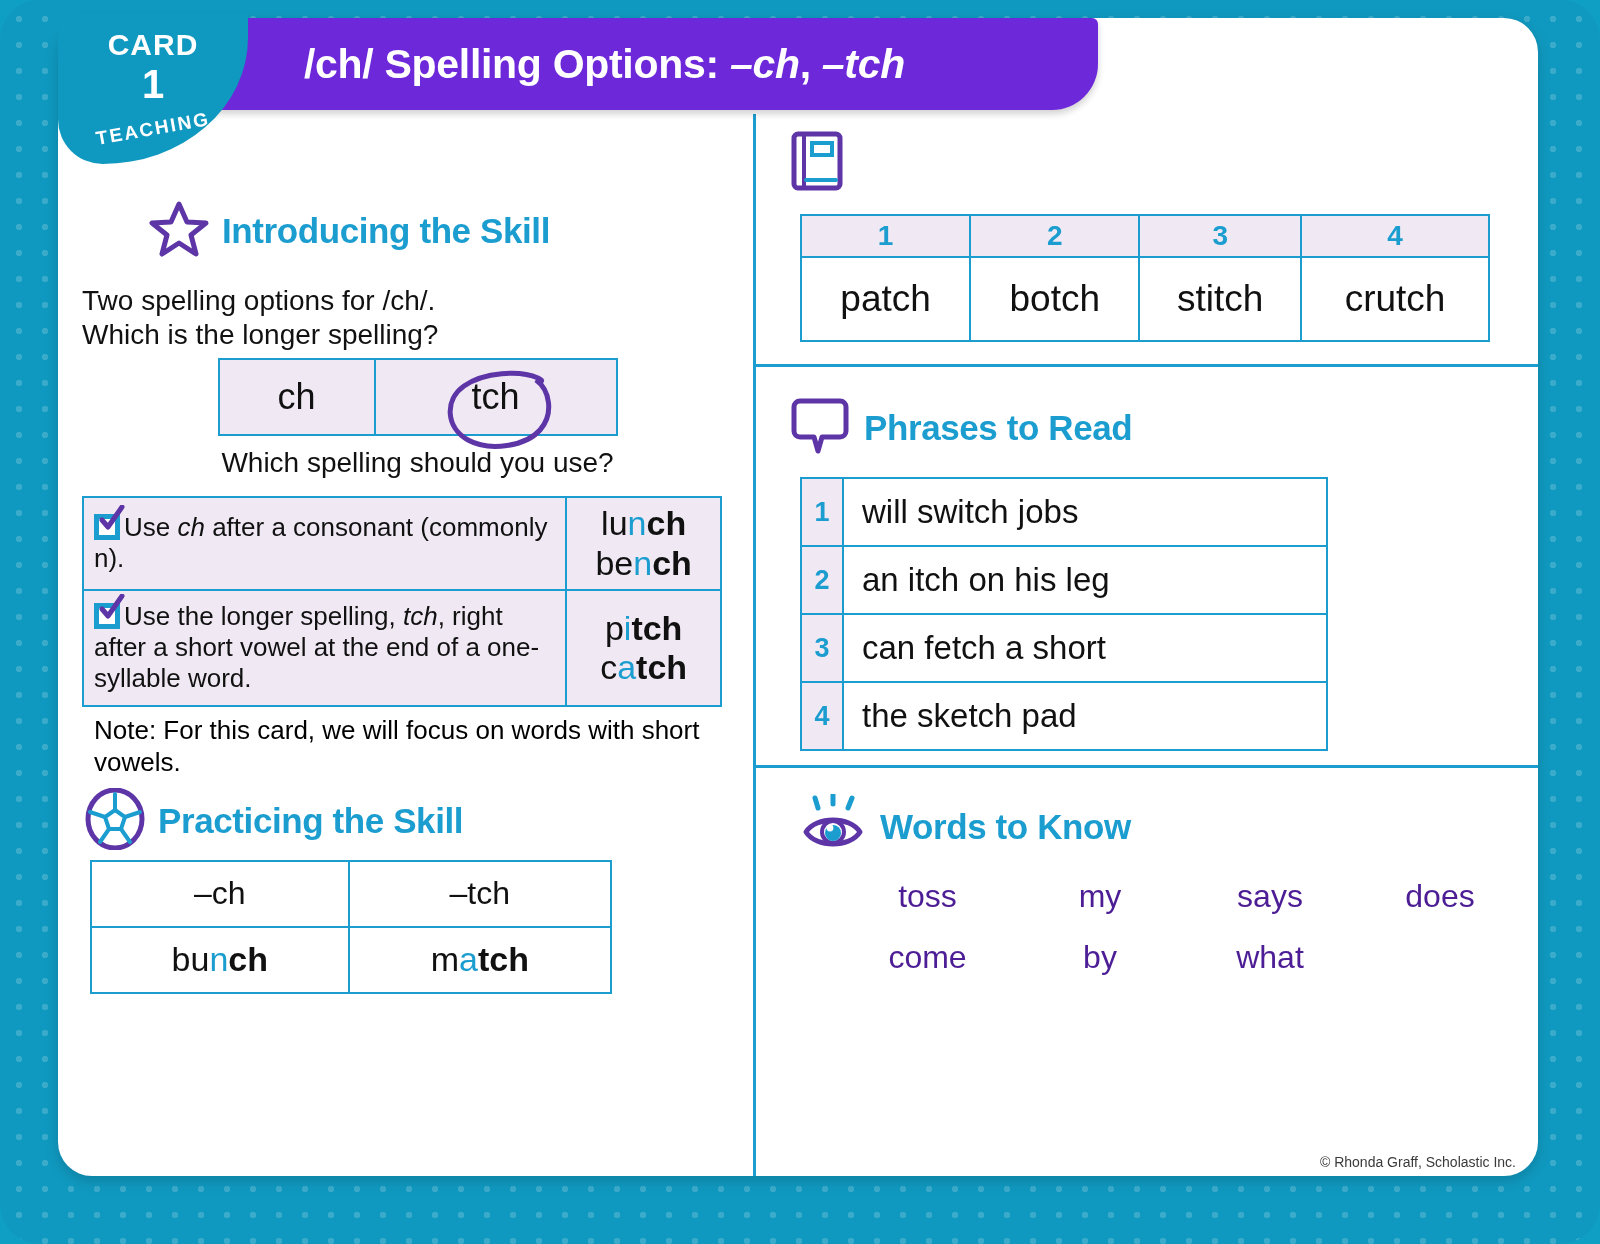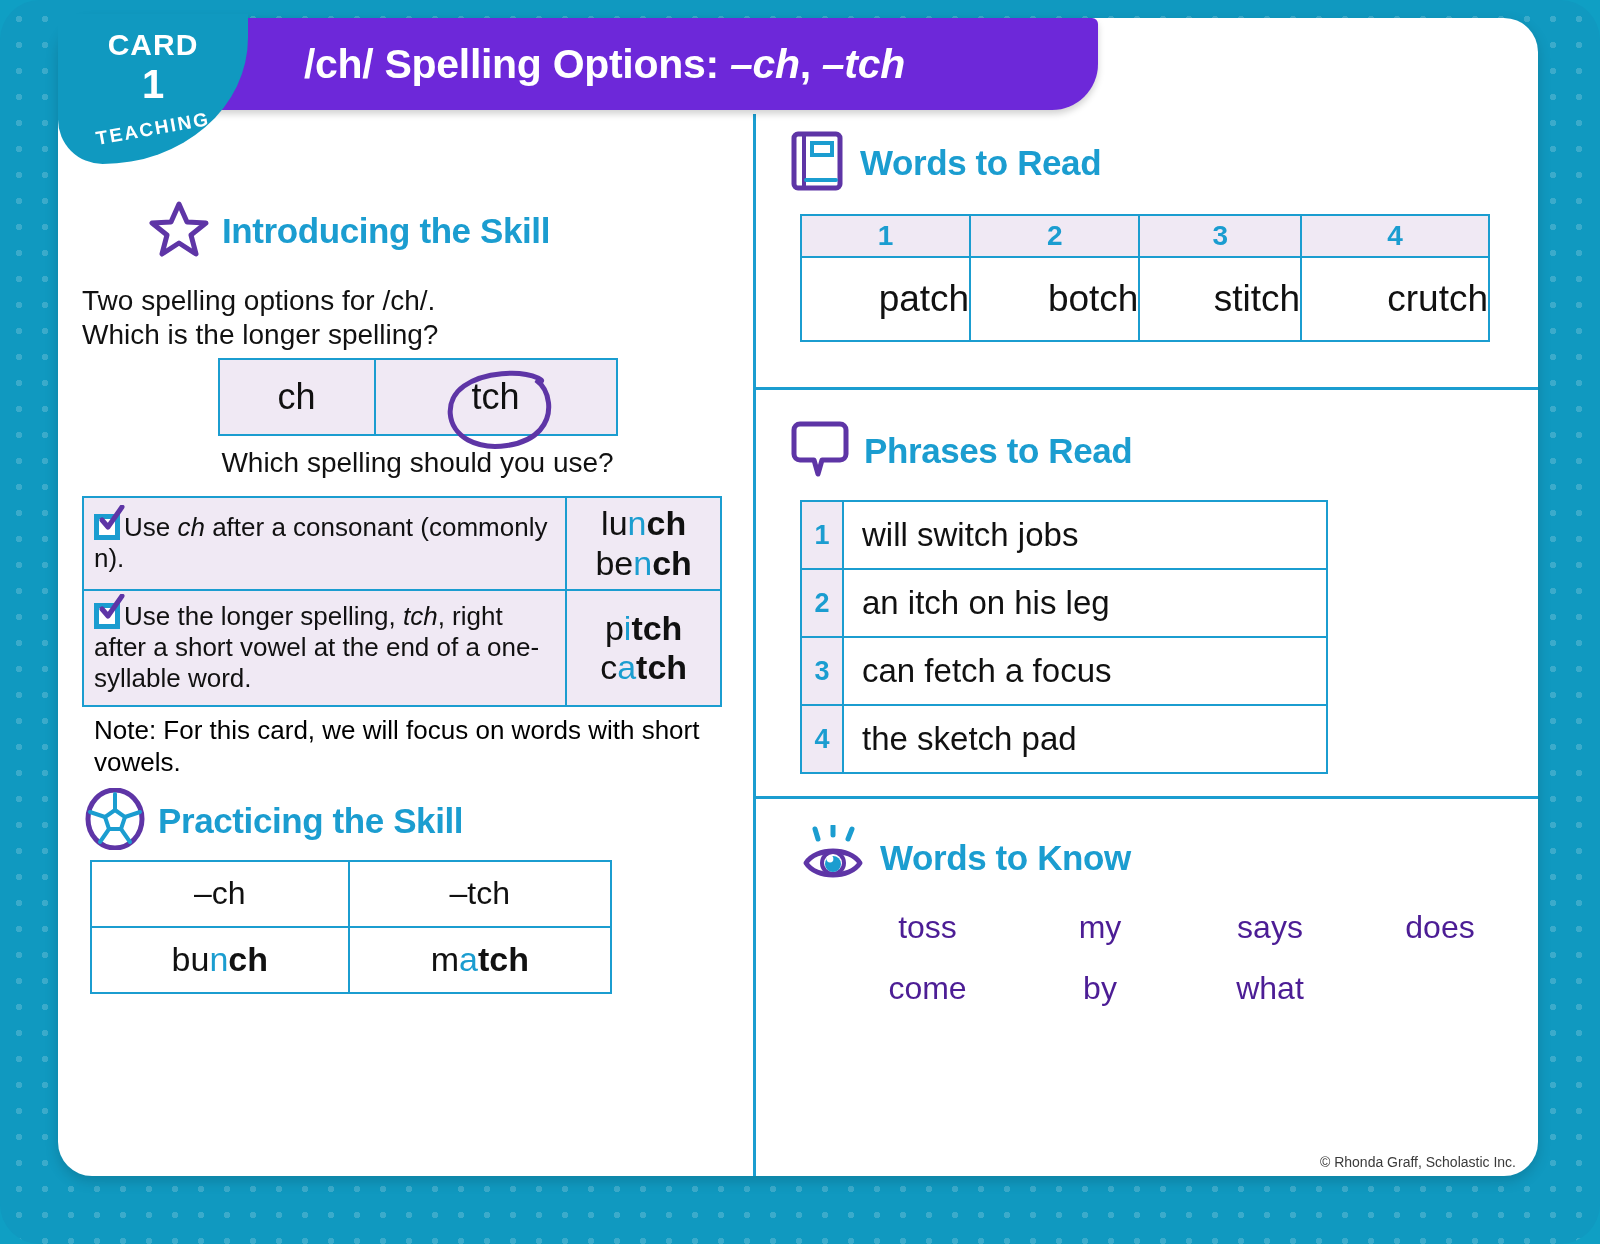--- a/index.html
+++ b/index.html
@@ -161,21 +161,21 @@
   .rdiv { border-top: 3px solid #1b9dd0; }
 
   #words-table {
     border-collapse: collapse; margin: 16px 0 0 10px; width: 690px;
   }
   #words-table th {
     background: #f0e9f4; border: 2px solid #1b9dd0;
     color: #1b9dd0; font-size: 28px; height: 42px; font-weight: bold;
   }
   #words-table td {
-    border: 2px solid #1b9dd0; height: 84px; text-align: right;
+    border: 2px solid #1b9dd0; height: 84px; text-align: center;
     font-size: 37px; color: #111; font-weight: normal;
   }
 
   #phr-table { border-collapse: collapse; margin: 16px 0 0 10px; width: 528px; }
   #phr-table td.num {
     background: #f0e9f4; border: 2px solid #1b9dd0;
     color: #1b9dd0; font-size: 27px; font-weight: bold;
     width: 42px; text-align: center;
   }
   #phr-table td.phr {
@@ -329,62 +329,61 @@
       <div class="rsec" style="padding-top: 14px; padding-bottom: 22px;">
         <div class="sec-head">
           <span class="icon">
             <svg width="58" height="66" viewBox="0 0 58 66">
               <path d="M8 6 h38 a4 4 0 0 1 4 4 v46 a4 4 0 0 1 -4 4 h-38 a4 4 0 0 1 -4 -4 v-46 a4 4 0 0 1 4 -4 z" fill="#ffffff" stroke="#5e35a6" stroke-width="5" stroke-linejoin="round"></path>
               <path d="M14 6 v54" stroke="#5e35a6" stroke-width="4"></path>
               <rect x="22" y="15" width="20" height="12" fill="none" stroke="#1b9dd0" stroke-width="4"></rect>
               <path d="M16 52 h30" stroke="#1b9dd0" stroke-width="4" stroke-linecap="round"></path>
             </svg>
           </span>
-          <span class="sec-title">Words to Read</span>
         </div>
         <table id="words-table">
           <tbody>
               <tr>
             <th>1</th>
             <th>2</th>
             <th>3</th>
             <th>4</th>
           </tr>
           <tr>
             <td>patch</td>
             <td>botch</td>
             <td>stitch</td>
             <td>crutch</td>
           </tr>
         </tbody>
           </table>
       </div>
 
-      <div class="rsec rdiv" style="padding-top: 28px; padding-bottom: 22px; margin-top: 23px;">
+      <div class="rsec rdiv" style="padding-top: 28px; padding-bottom: 14px;">
         <div class="sec-head">
           <span class="icon">
             <svg width="62" height="62" viewBox="0 0 62 62">
               <path d="M10 6 h40 a6 6 0 0 1 6 6 v24 a6 6 0 0 1 -6 6 h-18 l-4 14 l-4 -14 h-14 a6 6 0 0 1 -6 -6 v-24 a6 6 0 0 1 6 -6 z" fill="#ffffff" stroke="#5e35a6" stroke-width="5" stroke-linejoin="round"></path>
             </svg>
           </span>
           <span class="sec-title">Phrases to Read</span>
         </div>
         <table id="phr-table">
           <tbody>
               <tr>
             <td class="num">1</td>
             <td class="phr">will switch jobs</td>
           </tr>
           <tr>
             <td class="num">2</td>
             <td class="phr">an itch on his leg</td>
           </tr>
           <tr>
             <td class="num">3</td>
-            <td class="phr">can fetch a focus</td>
+            <td class="phr">can fetch a short</td>
           </tr>
           <tr>
             <td class="num">4</td>
             <td class="phr">the sketch pad</td>
           </tr>
         </tbody>
           </table>
       </div>
 
       <div class="rsec rdiv" style="padding-top: 26px;">

